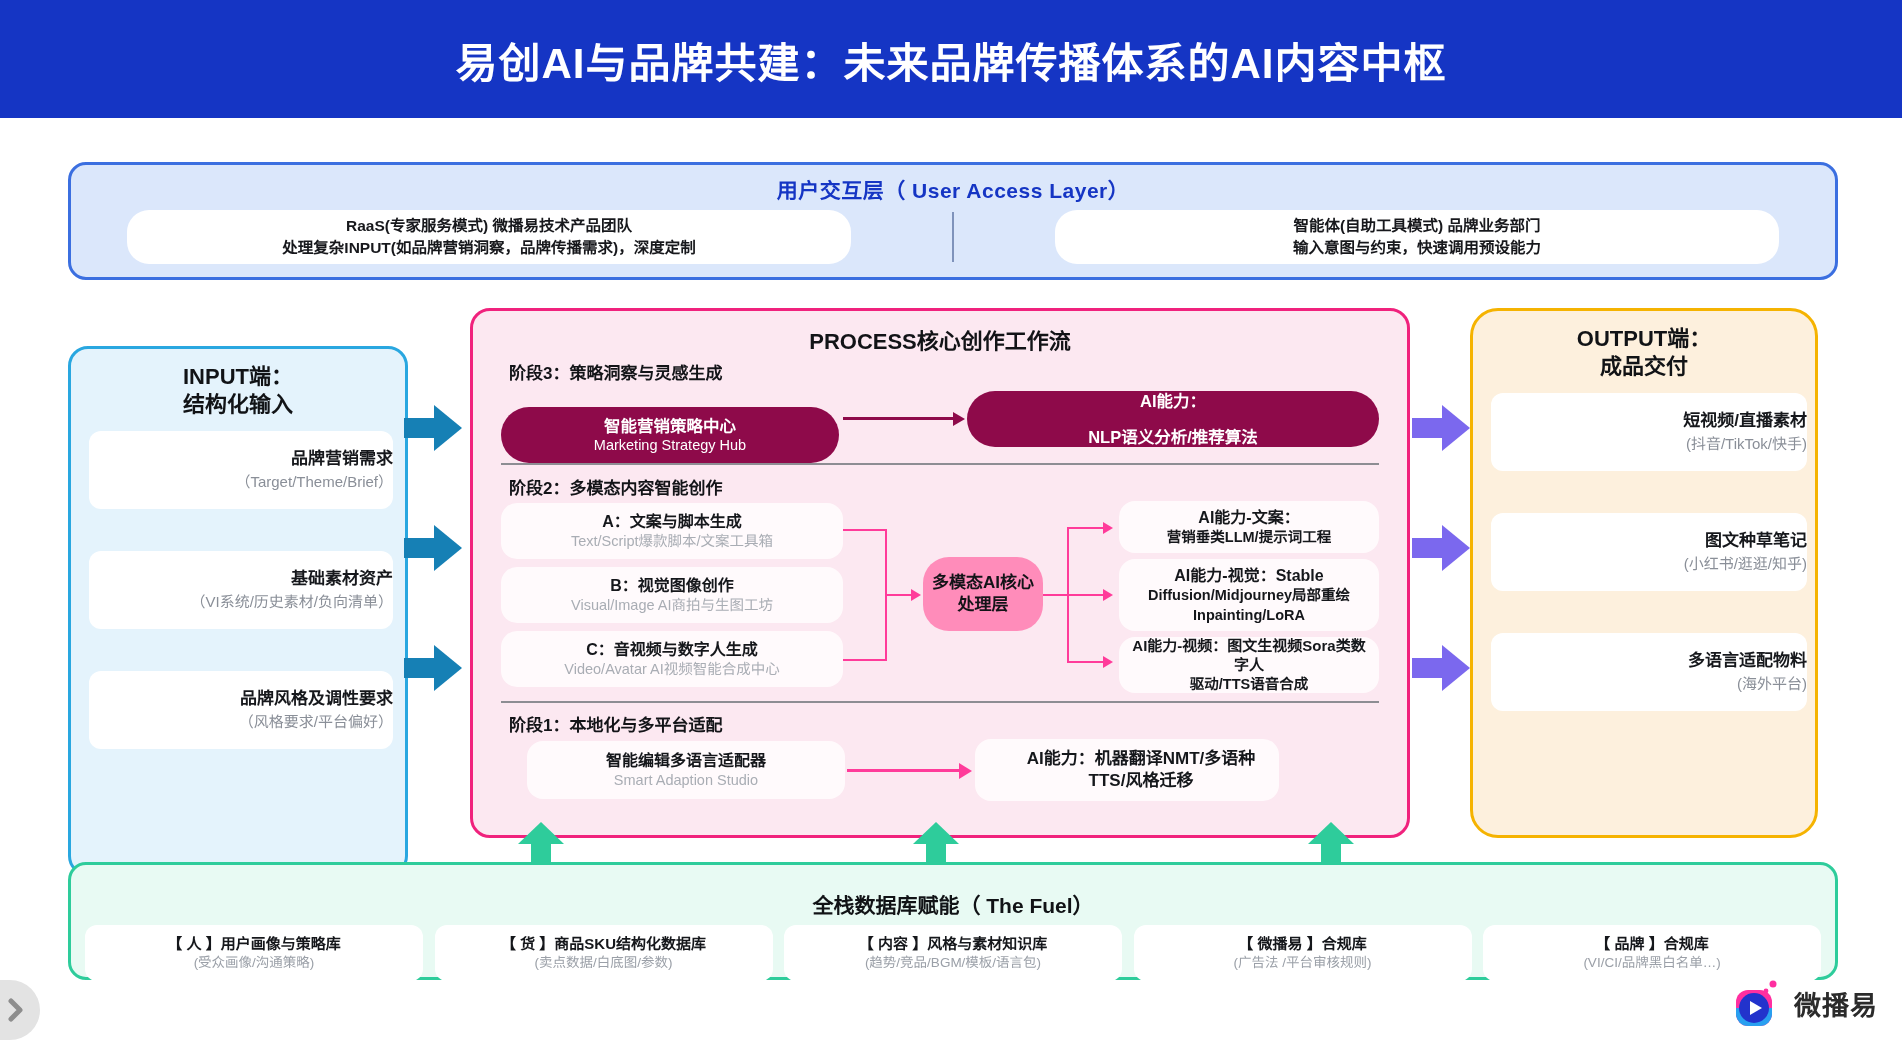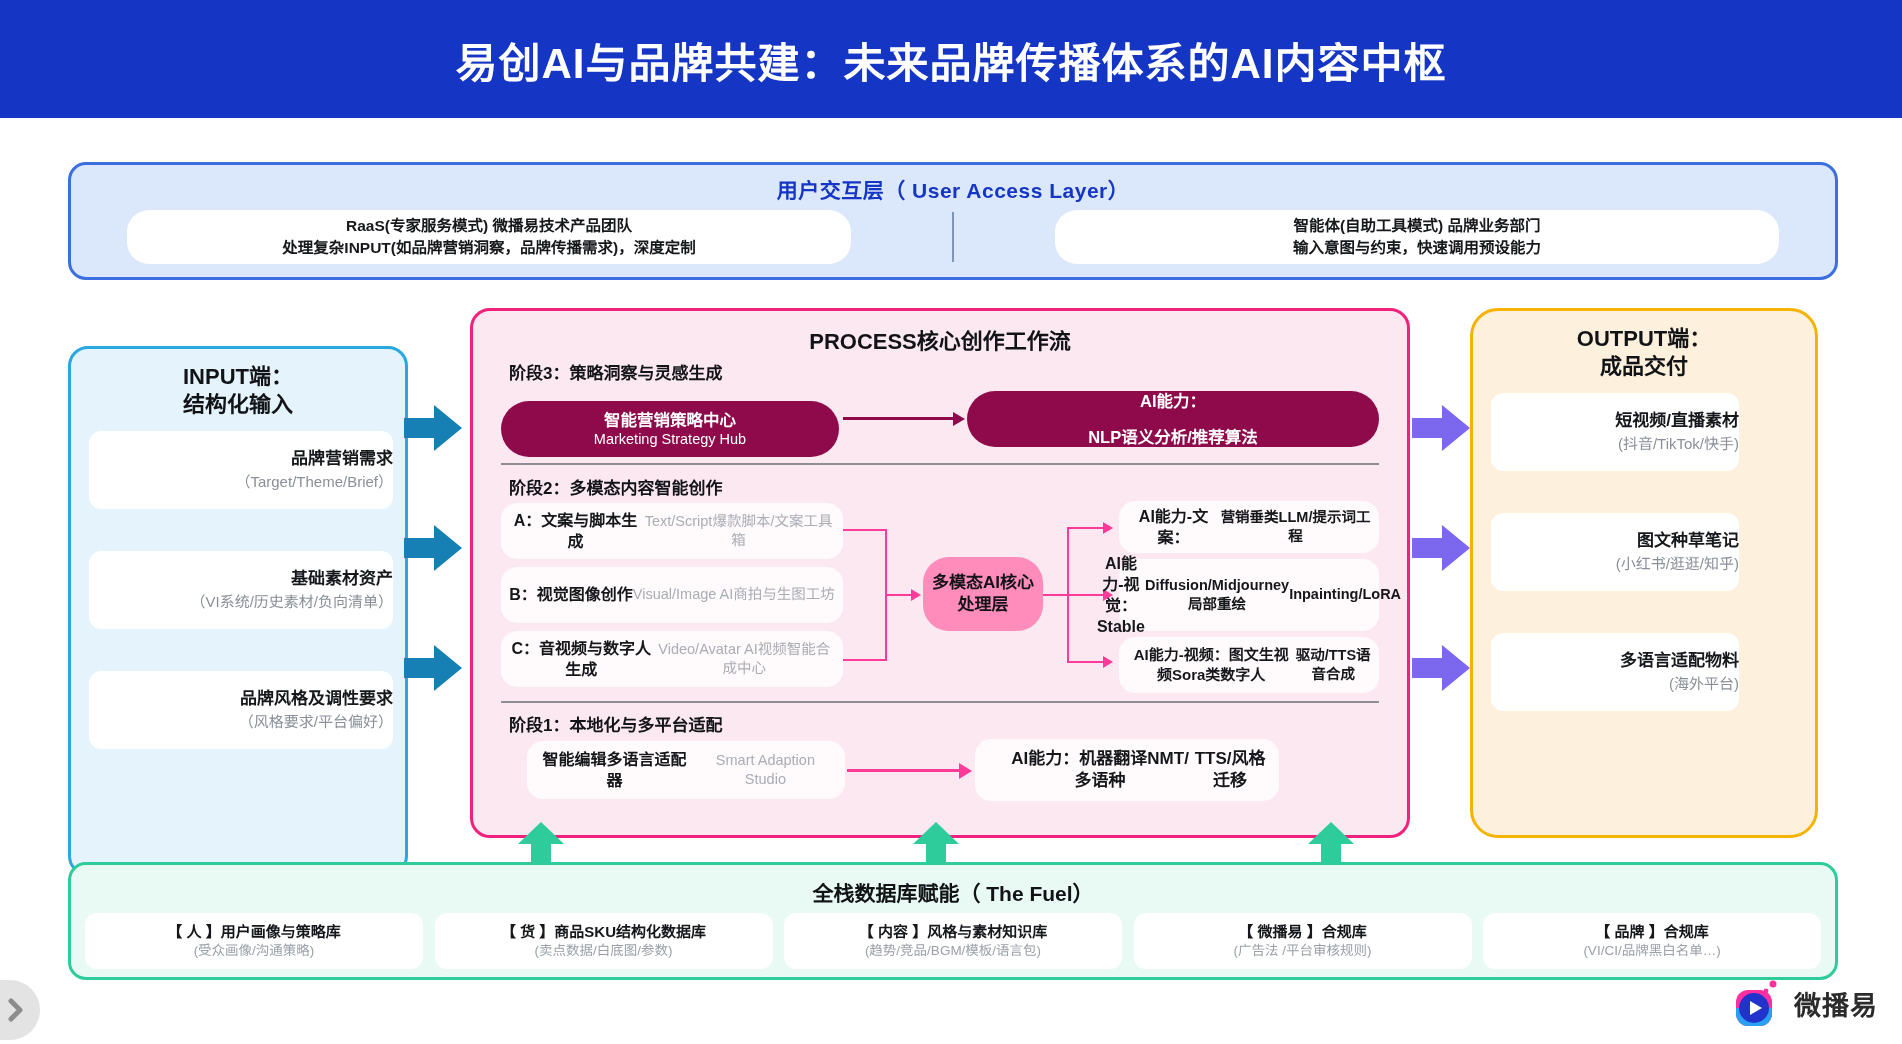--- a/index.html
+++ b/index.html
@@ -60,21 +60,21 @@
     text-align: center; font-size: 22px; font-weight: bold; color: #111316;
     line-height: 1.28; padding-top: 14px;
   }
   .col-head .l2 { display: block; }
 
   .io-card {
     position: absolute; left: 18px; width: 304px; height: 78px;
     background: #ffffff; border-radius: 12px;
     display: flex; flex-direction: column; align-items: flex-end; justify-content: center;
   }
-  .col-output .io-card { width: 248px; }
+  .col-output .io-card { width: 316px; }
   .io-card .t1 { font-size: 17px; font-weight: bold; color: #16181c; line-height: 1.3; }
   .io-card .t2 { font-size: 15px; color: #8a8f98; line-height: 1.35; margin-top: 2px; }
 
   
   .arrow-r {
     position: absolute; width: 58px; height: 46px;
   }
   .arrow-r .shaft { position: absolute; left: 0; top: 13px; width: 32px; height: 20px; }
   .arrow-r .head {
     position: absolute; left: 30px; top: 0; width: 0; height: 0;
@@ -107,21 +107,21 @@
   .dark-pill {
     position: absolute; height: 56px; background: #8e0a4a; border-radius: 28px;
     display: flex; flex-direction: column; align-items: center; justify-content: center;
     color: #ffffff;
   }
   .dark-pill .p1 { font-size: 16.5px; font-weight: bold; line-height: 1.25; }
   .dark-pill .p2 { font-size: 14.5px; line-height: 1.25; }
 
   .wcard {
     position: absolute; background: #fffafc; border-radius: 16px;
-    display: flex; flex-direction: row; align-items: center; justify-content: center;
+    display: flex; flex-direction: column; align-items: center; justify-content: center;
     text-align: center; padding: 4px 8px;
   }
   .wcard .c1 { font-size: 16px; font-weight: bold; color: #15171b; line-height: 1.32; }
   .wcard .c2 { font-size: 14.5px; color: #a9adb4; line-height: 1.32; }
   .wcard .c2b { font-size: 14.5px; color: #15171b; font-weight: bold; line-height: 1.34; }
 
   .hub {
     position: absolute; background: #ff8cba; border-radius: 26px;
     display: flex; align-items: center; justify-content: center; text-align: center;
     color: #121317; font-size: 17px; font-weight: bold; line-height: 1.3;
@@ -140,21 +140,21 @@
     border-left: 12px solid #8e0a4a;
   }
 
   
   .fuel {
     position: absolute; left: 68px; top: 862px; width: 1770px; height: 118px;
     background: #e8faf3; border: 3px solid #2ecc9b; border-radius: 18px;
   }
   .fuel-title {
     text-align: center; font-size: 21px; font-weight: bold; color: #111316;
-    margin-top: 12px;
+    margin-top: 24px;
   }
   .fuel-row { display: flex; justify-content: space-between; padding: 6px 14px 0 14px; }
   .fuel-card {
     background: #ffffff; border-radius: 12px; width: 338px; height: 56px;
     display: flex; flex-direction: column; align-items: center; justify-content: center;
     text-align: center;
   }
   .fuel-card .f1 { font-size: 15px; font-weight: bold; color: #15171b; line-height: 1.3; }
   .fuel-card .f2 { font-size: 13.5px; color: #9ba0a8; line-height: 1.3; }
 
@@ -223,21 +223,21 @@
   </div>
   <div class="arrow-r blue" style="left:404px; top:645px;">
     <div class="shaft"></div>
       <div class="head"></div>
   </div>
 
   <div class="col-process">
     <div class="proc-title">PROCESS核心创作工作流</div>
 
     <div class="stage-label" style="left:36px; top:48px;">阶段3：策略洞察与灵感生成</div>
-    <div class="dark-pill" style="left:28px; top:90px; width:338px;">
+    <div class="dark-pill" style="left:28px; top:96px; width:338px;">
       <span class="p1">智能营销策略中心</span>
       <span class="p2">Marketing Strategy Hub</span>
     </div>
     <div class="dk" style="left:370px; top:106px; width:112px; height:3px;"></div>
     <div class="dk-head" style="left:480px; top:101px;"></div>
     <div class="dark-pill" style="left:494px; top:80px; width:412px;gap:15px;">
       <span class="p1">AI能力：</span>
       <span class="p1">NLP语义分析/推荐算法</span>
     </div>
     <div class="hr" style="left:28px; top:152px; width:878px;"></div>

